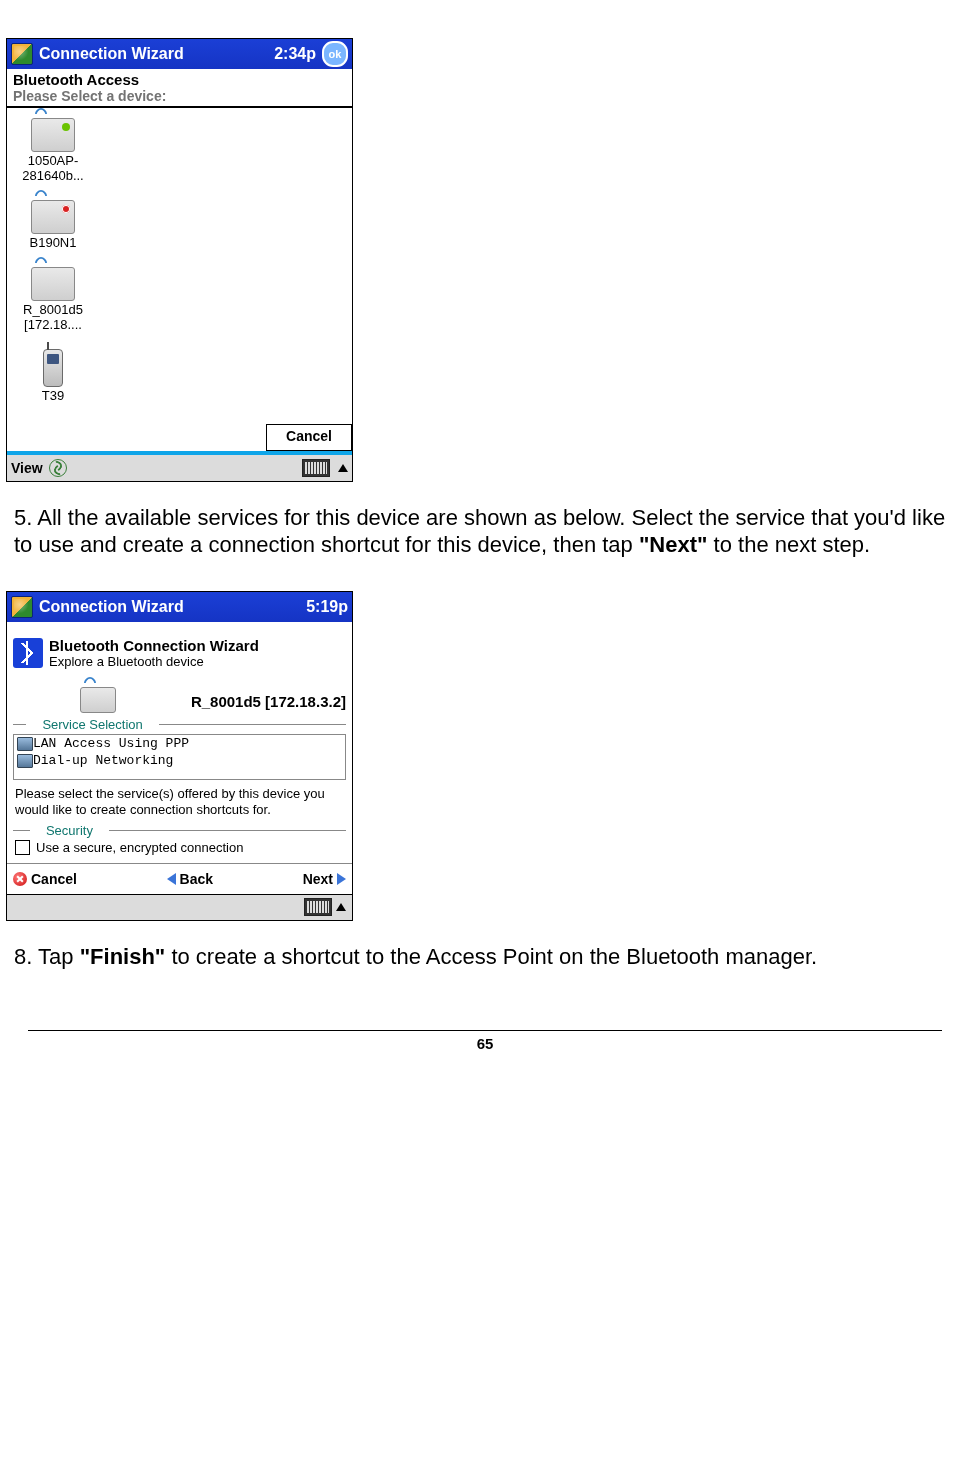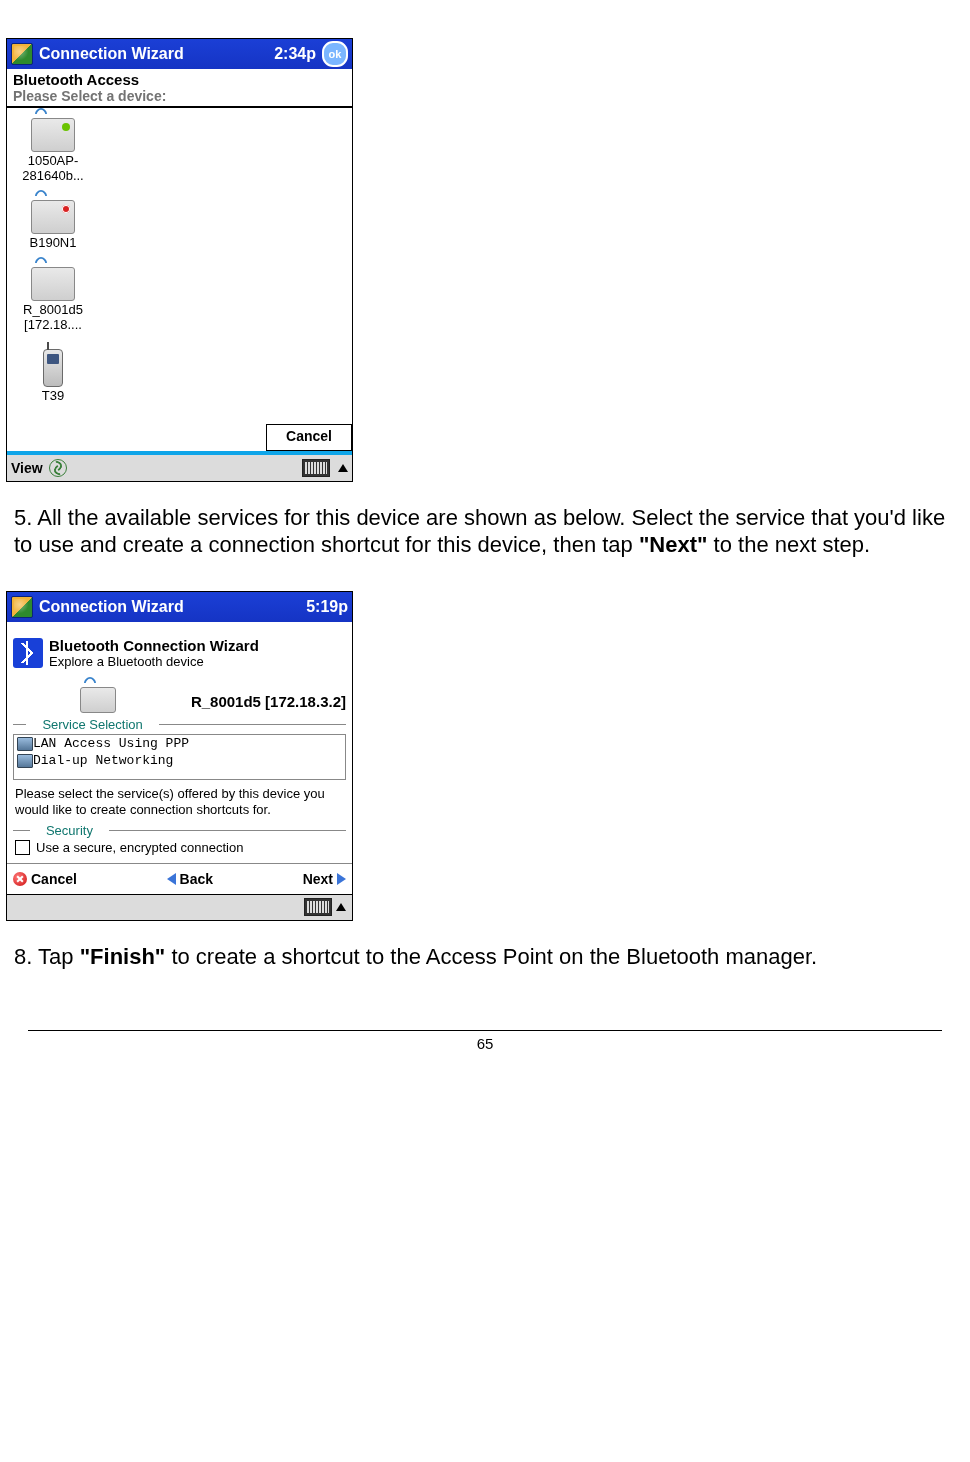--- a/index.html
+++ b/index.html
@@ -223,21 +223,21 @@
   .nav-btn{display:flex;align-items:center;gap:4px;}
   .x-circ{width:14px;height:14px;border-radius:50%;background:radial-gradient(circle at 35% 35%,#f77,#c11);position:relative;}
   .x-circ::before,.x-circ::after{content:"";position:absolute;left:3px;top:6px;width:8px;height:2px;background:#fff;}
   .x-circ::before{transform:rotate(45deg);} .x-circ::after{transform:rotate(-45deg);}
   .arr{width:0;height:0;border-top:6px solid transparent;border-bottom:6px solid transparent;}
   .arr.l{border-right:9px solid #3a74d8;}
   .arr.r{border-left:9px solid #3a74d8;}
   .bottombar2{height:25px;background:#dcdcdc;border-top:1px solid #000;display:flex;align-items:center;justify-content:flex-end;padding:0 6px;gap:2px;}
   
   .pg-rule{border:0;border-top:1px solid #000;margin:60px 28px 4px 28px;}
-  .pg-num{text-align:center;font-size:15px;font-weight:normal;}
+  .pg-num{text-align:center;font-size:15px;font-weight:bold;}
 </style>
 </head>
 <body>
 
 <div class="page">
 
   <div class="screenshot">
     <div class="titlebar">
       <span class="start-icon"></span>
       <span>Connection Wizard</span>

